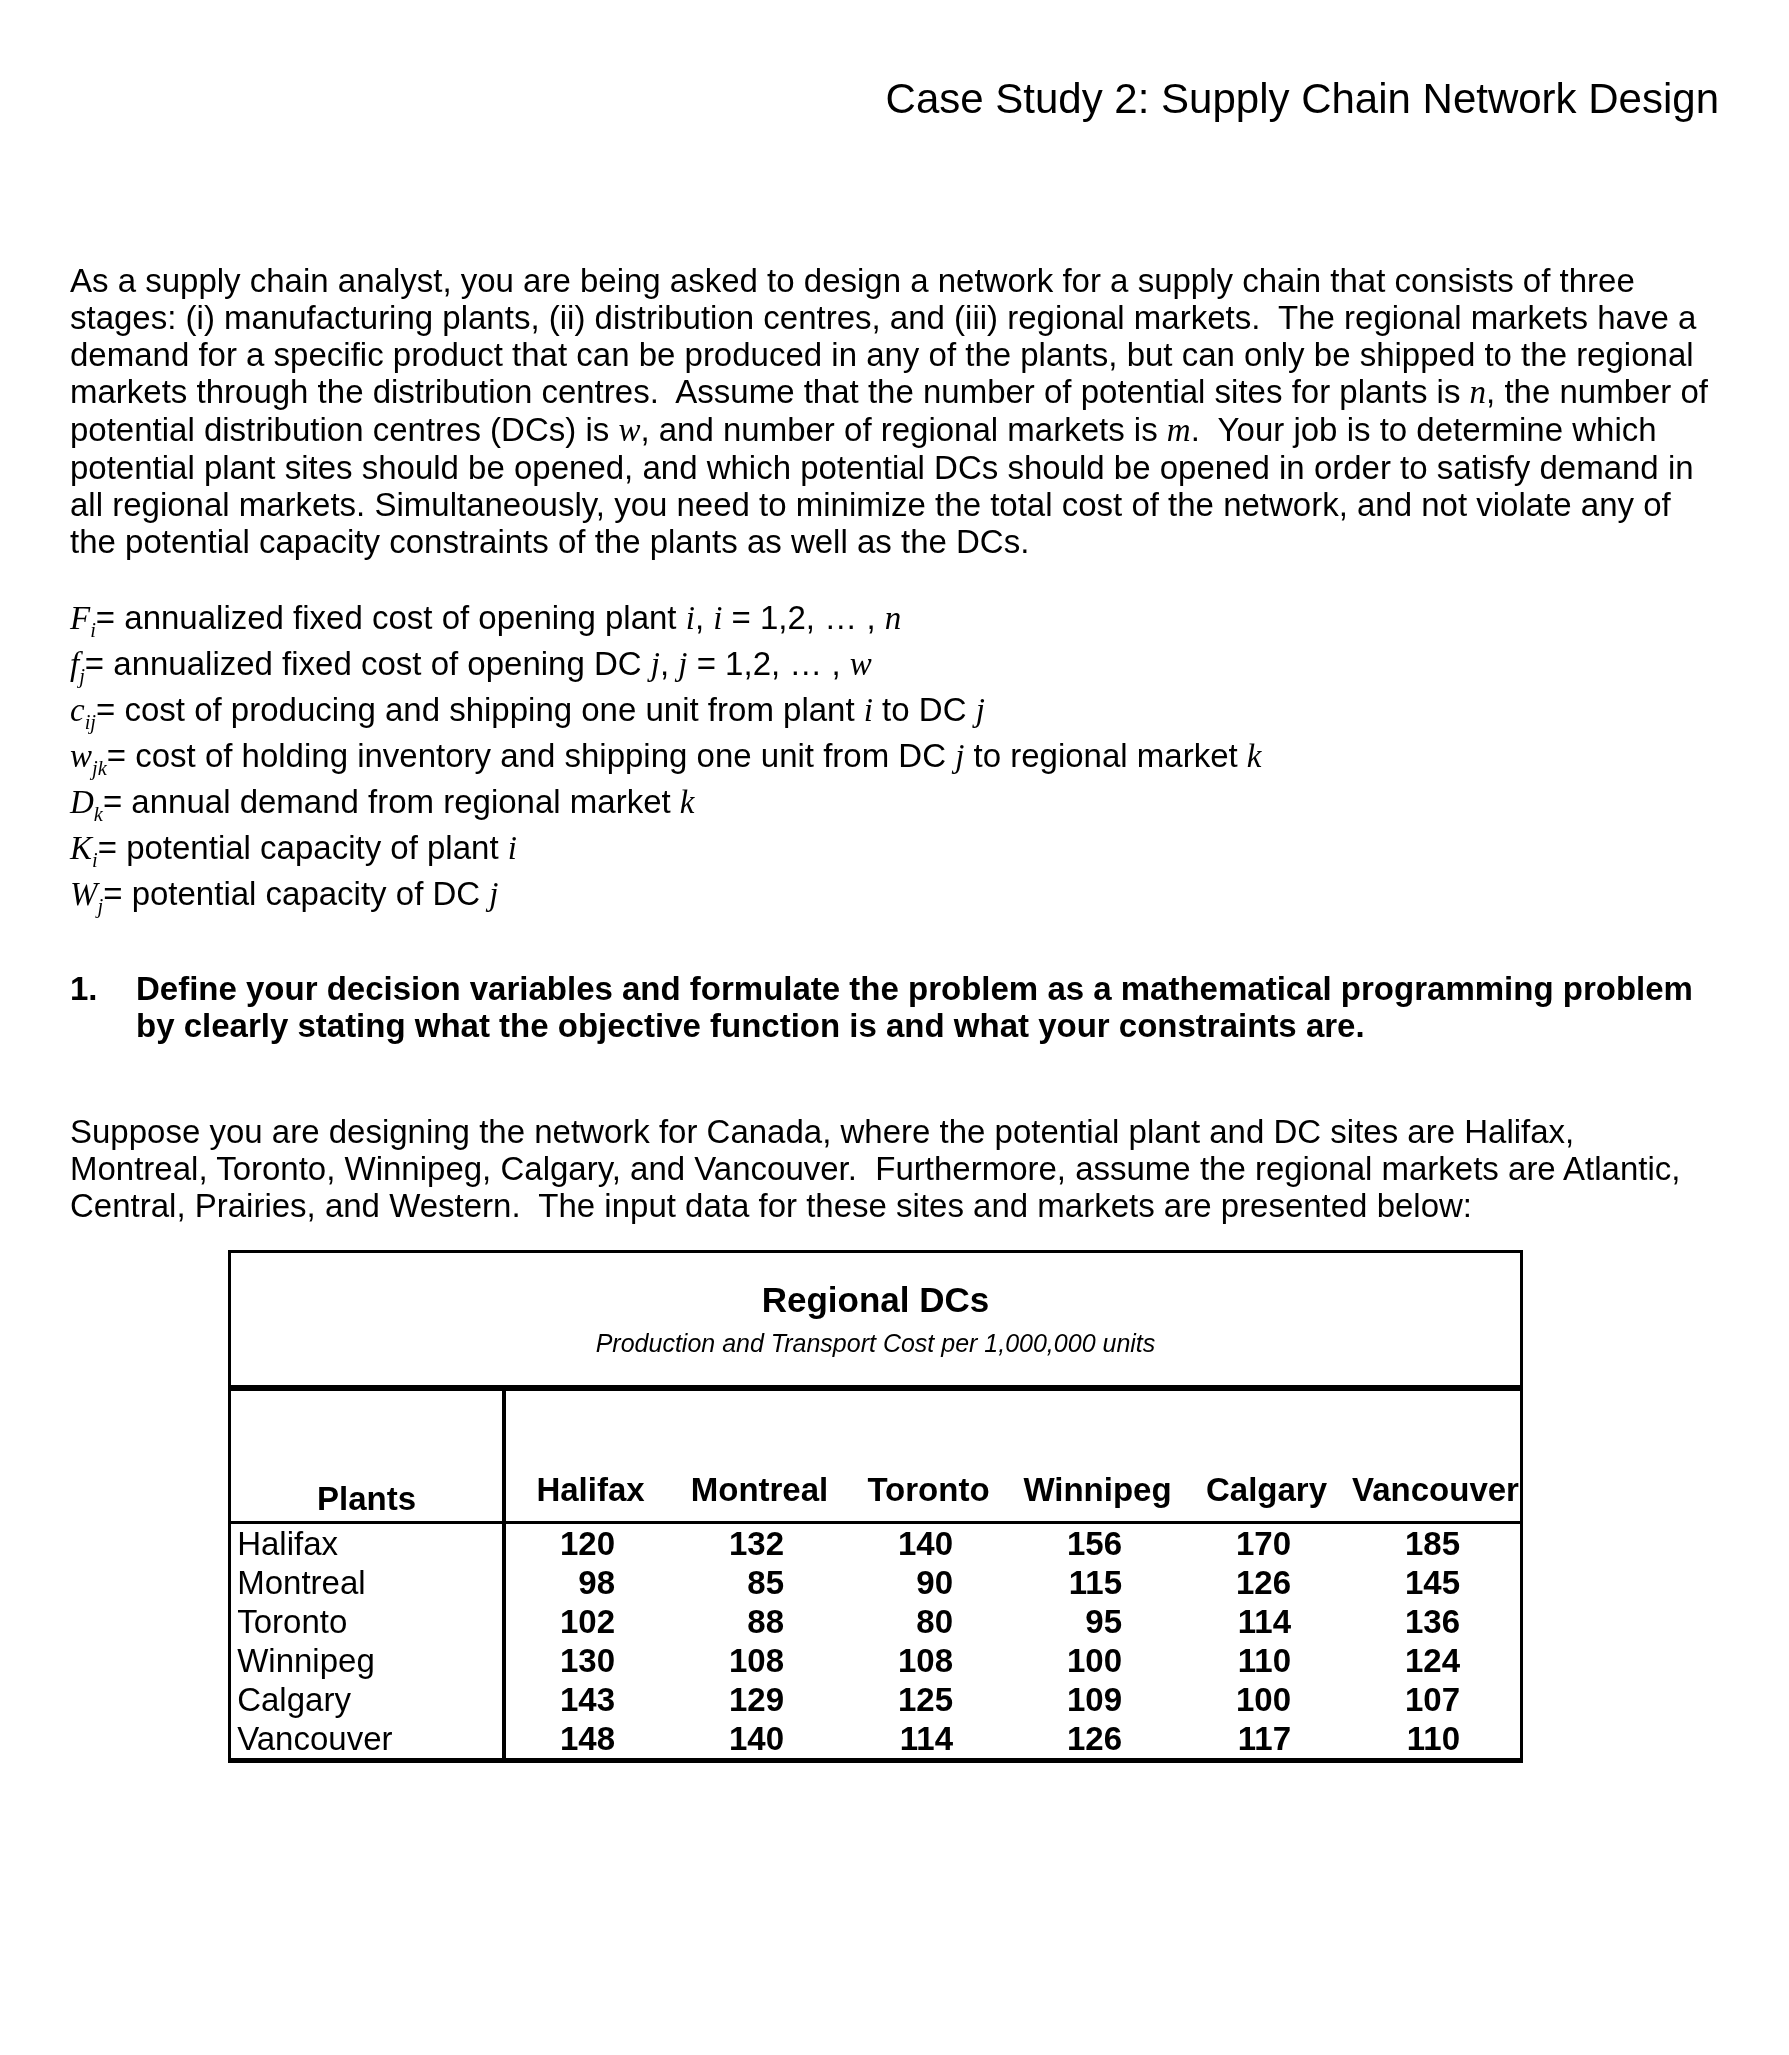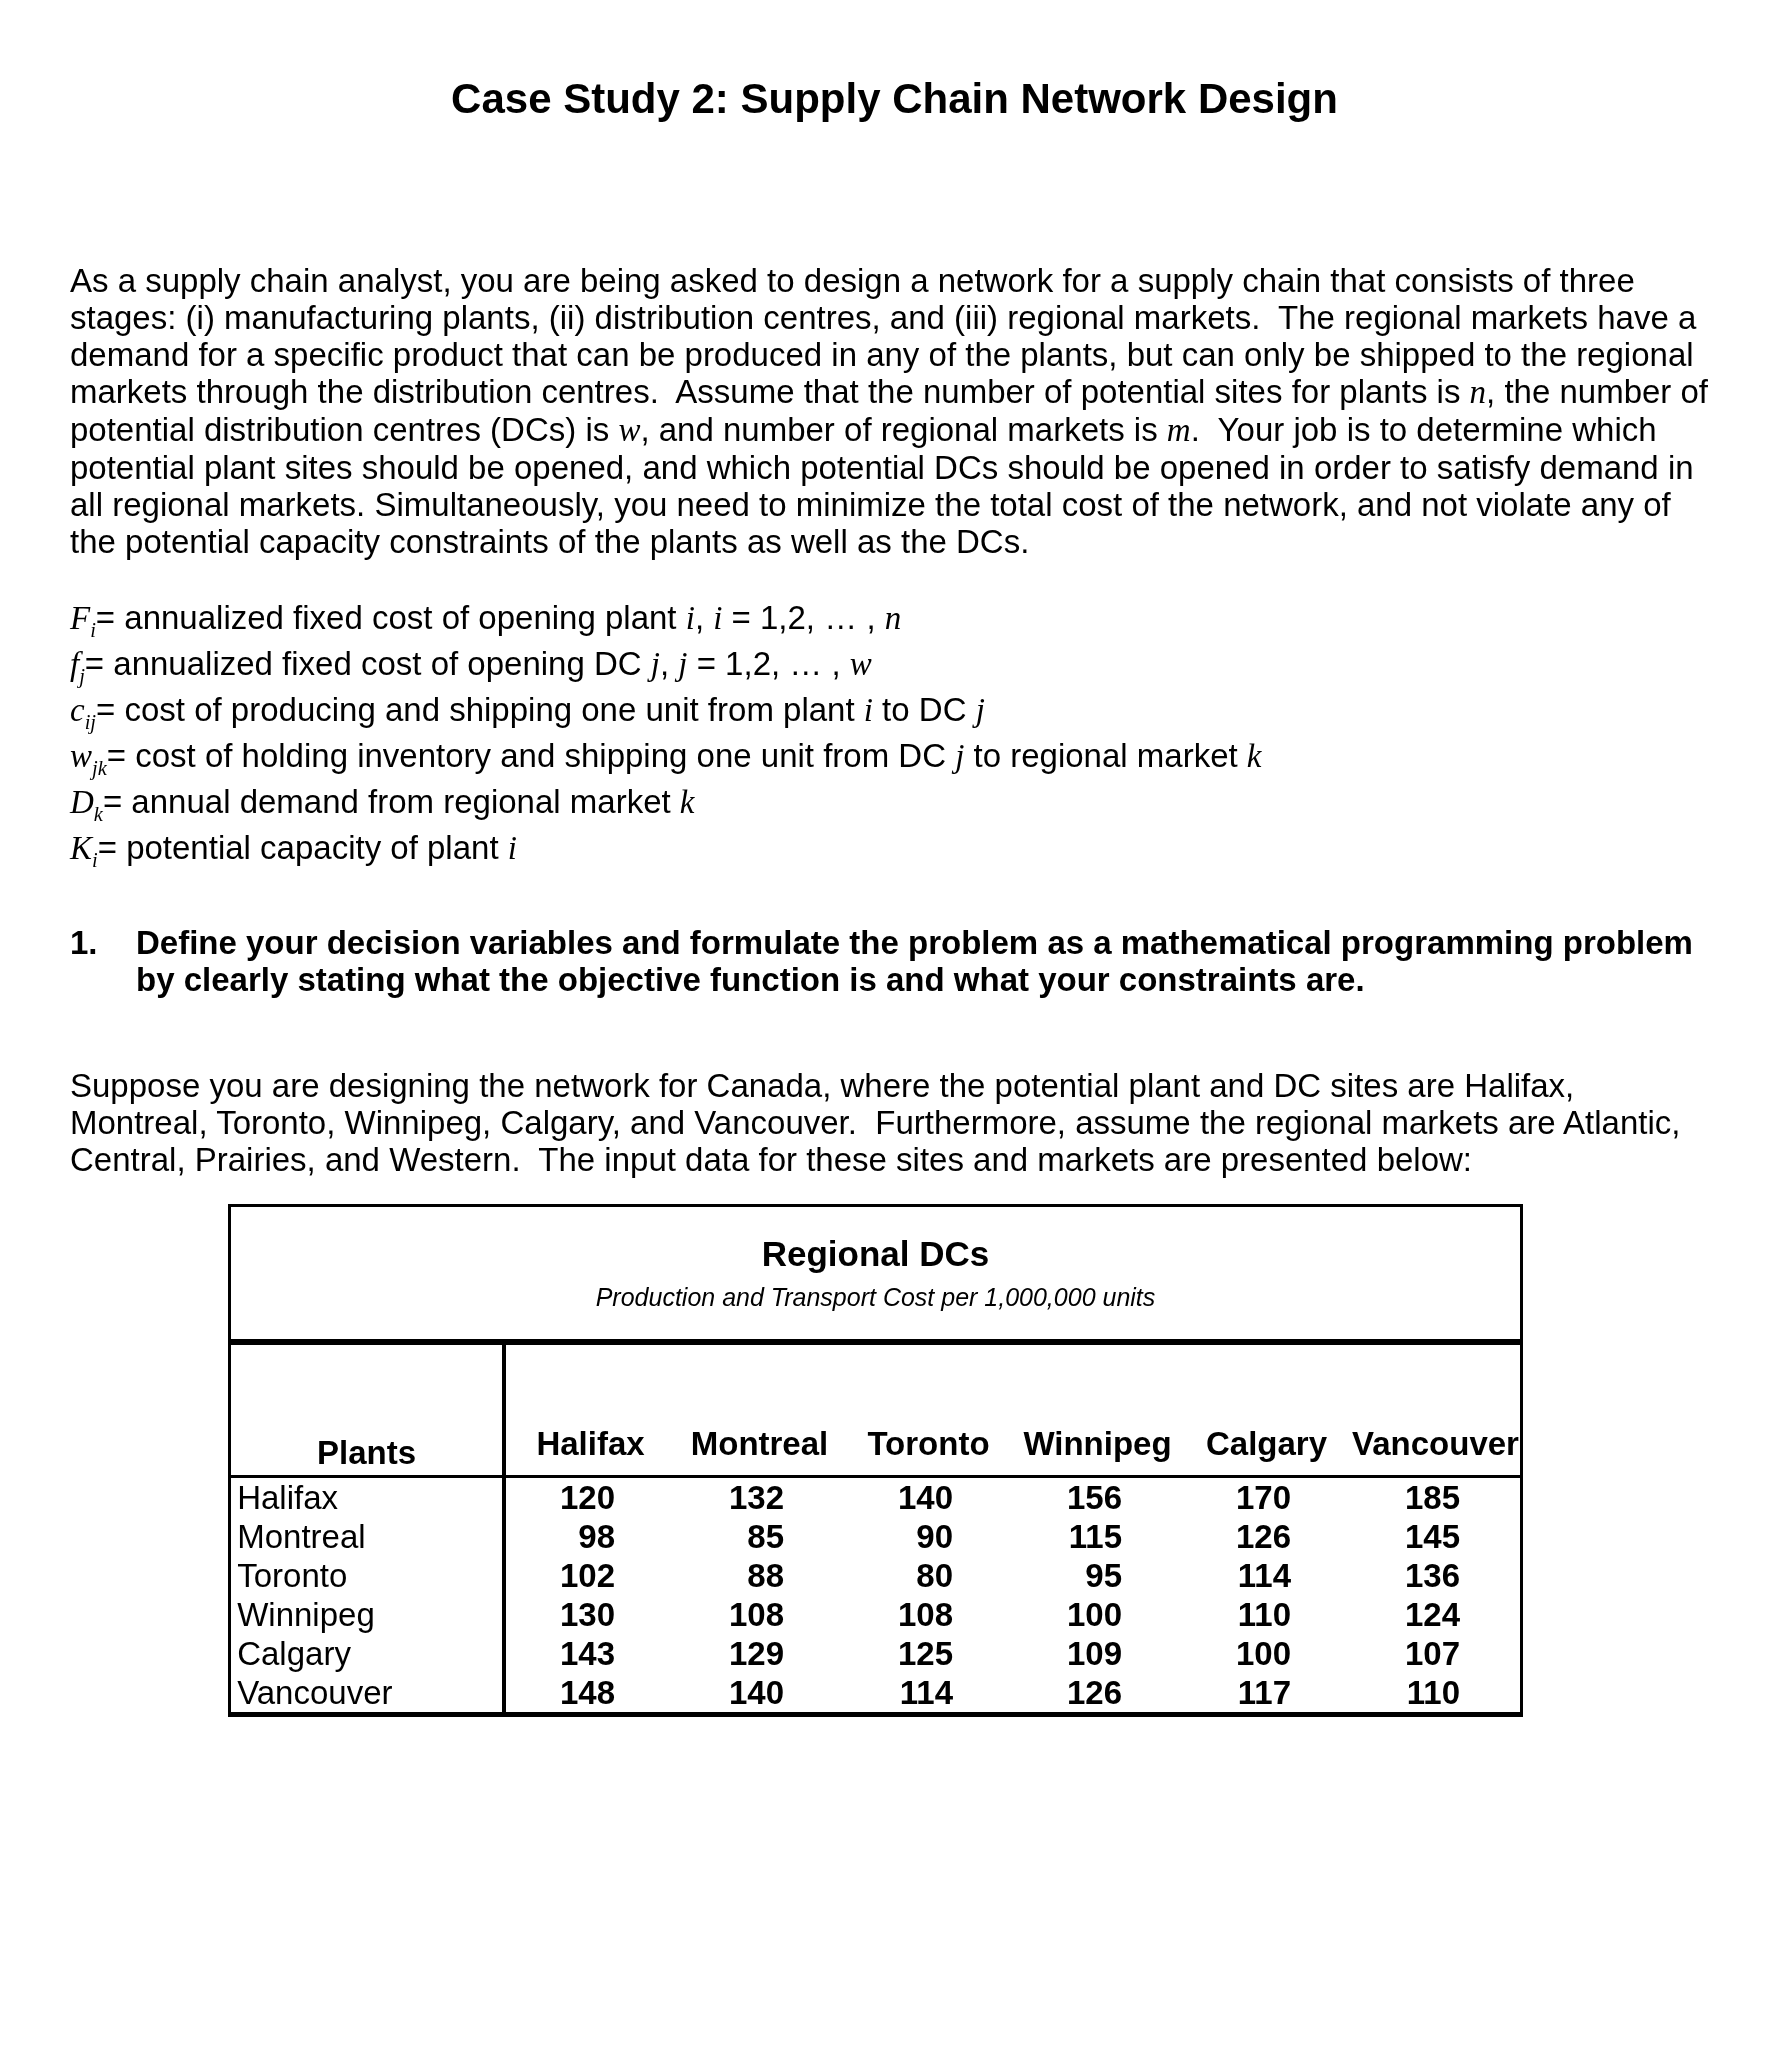--- a/index.html
+++ b/index.html
@@ -3,22 +3,22 @@
 <meta charset="utf-8">
 <style>
   html,body{margin:0;padding:0;background:#ffffff;}
   body{
     width:1790px;height:2373px;position:relative;
     color:#000;font-family:"Liberation Sans",sans-serif;
     -webkit-font-smoothing:antialiased;overflow:hidden;
   }
   .content{padding:0 71px 0 70px;}
   .title{
-    margin-top:74px;font-size:42px;font-weight:bold;
-    text-align:center;line-height:1.2;
+    margin-top:74px;font-size:42px;font-weight:normal;
+    text-align:right;line-height:1.2;
   }
   .para{font-size:33px;line-height:37px;}
   .intro{margin-top:138px;}
   .defs-heading{margin-top:125px;}
   .definitions{margin-top:35px;}
   .defline{line-height:46px;}
   .mathvar{font-family:"Liberation Serif",serif;font-style:italic;}
   sub{font-size:0.62em;line-height:0;}
   .item1{display:flex;margin-top:53px;font-weight:bold;}
   .item1 .num{flex:0 0 66px;}
@@ -71,20 +71,21 @@
   <div class="para intro"><span>As a supply chain analyst, you are being asked to design a network for a supply chain that consists of three stages: (i) manufacturing plants, (ii) distribution centres, and (iii) regional markets.&nbsp; The regional markets have a demand for a specific product that can be produced in any of the plants, but can only be shipped to the regional markets through the distribution centres.&nbsp; Assume that the number of potential sites for plants is </span><span class="mathvar">n</span><span>, the number of potential distribution centres (DCs) is </span><span class="mathvar">w</span><span>, and number of regional markets is </span><span class="mathvar">m</span><span>.&nbsp; Your job is to determine which potential plant sites should be opened, and which potential DCs should be opened in order to satisfy demand in all regional markets. Simultaneously, you need to minimize the total cost of the network, and not violate any of the potential capacity constraints of the plants as well as the DCs.</span></div>
 
 
   <div class="definitions">
       <div class="para defline"><span class="mathvar">F</span><sub class="mathvar">i</sub><span>= annualized fixed cost of opening plant </span><span class="mathvar">i</span><span>, </span><span class="mathvar">i</span><span> = 1,2, … , </span><span class="mathvar">n</span></div>
       <div class="para defline"><span class="mathvar">f</span><sub class="mathvar">j</sub><span>= annualized fixed cost of opening DC </span><span class="mathvar">j</span><span>, </span><span class="mathvar">j</span><span> = 1,2, … , </span><span class="mathvar">w</span></div>
       <div class="para defline"><span class="mathvar">c</span><sub class="mathvar">ij</sub><span>= cost of producing and shipping one unit from plant </span><span class="mathvar">i</span><span> to DC </span><span class="mathvar">j</span></div>
       <div class="para defline"><span class="mathvar">w</span><sub class="mathvar">jk</sub><span>= cost of holding inventory and shipping one unit from DC </span><span class="mathvar">j</span><span> to regional market </span><span class="mathvar">k</span></div>
       <div class="para defline"><span class="mathvar">D</span><sub class="mathvar">k</sub><span>= annual demand from regional market </span><span class="mathvar">k</span></div>
       <div class="para defline"><span class="mathvar">K</span><sub class="mathvar">i</sub><span>= potential capacity of plant </span><span class="mathvar">i</span></div>
+      <div class="para defline"><span class="mathvar">W</span><sub class="mathvar">j</sub><span>= potential capacity of DC </span><span class="mathvar">j</span></div>
     </div>
 
   <div class="para item1">
     <span class="num">1.</span>
     <span class="q-text">Define your decision variables and formulate the problem as a mathematical programming problem by clearly stating what the objective function is and what your constraints are.</span>
   </div>
 
   <div class="para suppose">Suppose you are designing the network for Canada, where the potential plant and DC sites are Halifax, Montreal, Toronto, Winnipeg, Calgary, and Vancouver.&nbsp; Furthermore, assume the regional markets are Atlantic, Central, Prairies, and Western.&nbsp; The input data for these sites and markets are presented below:</div>
 
   <div class="cost-table">

